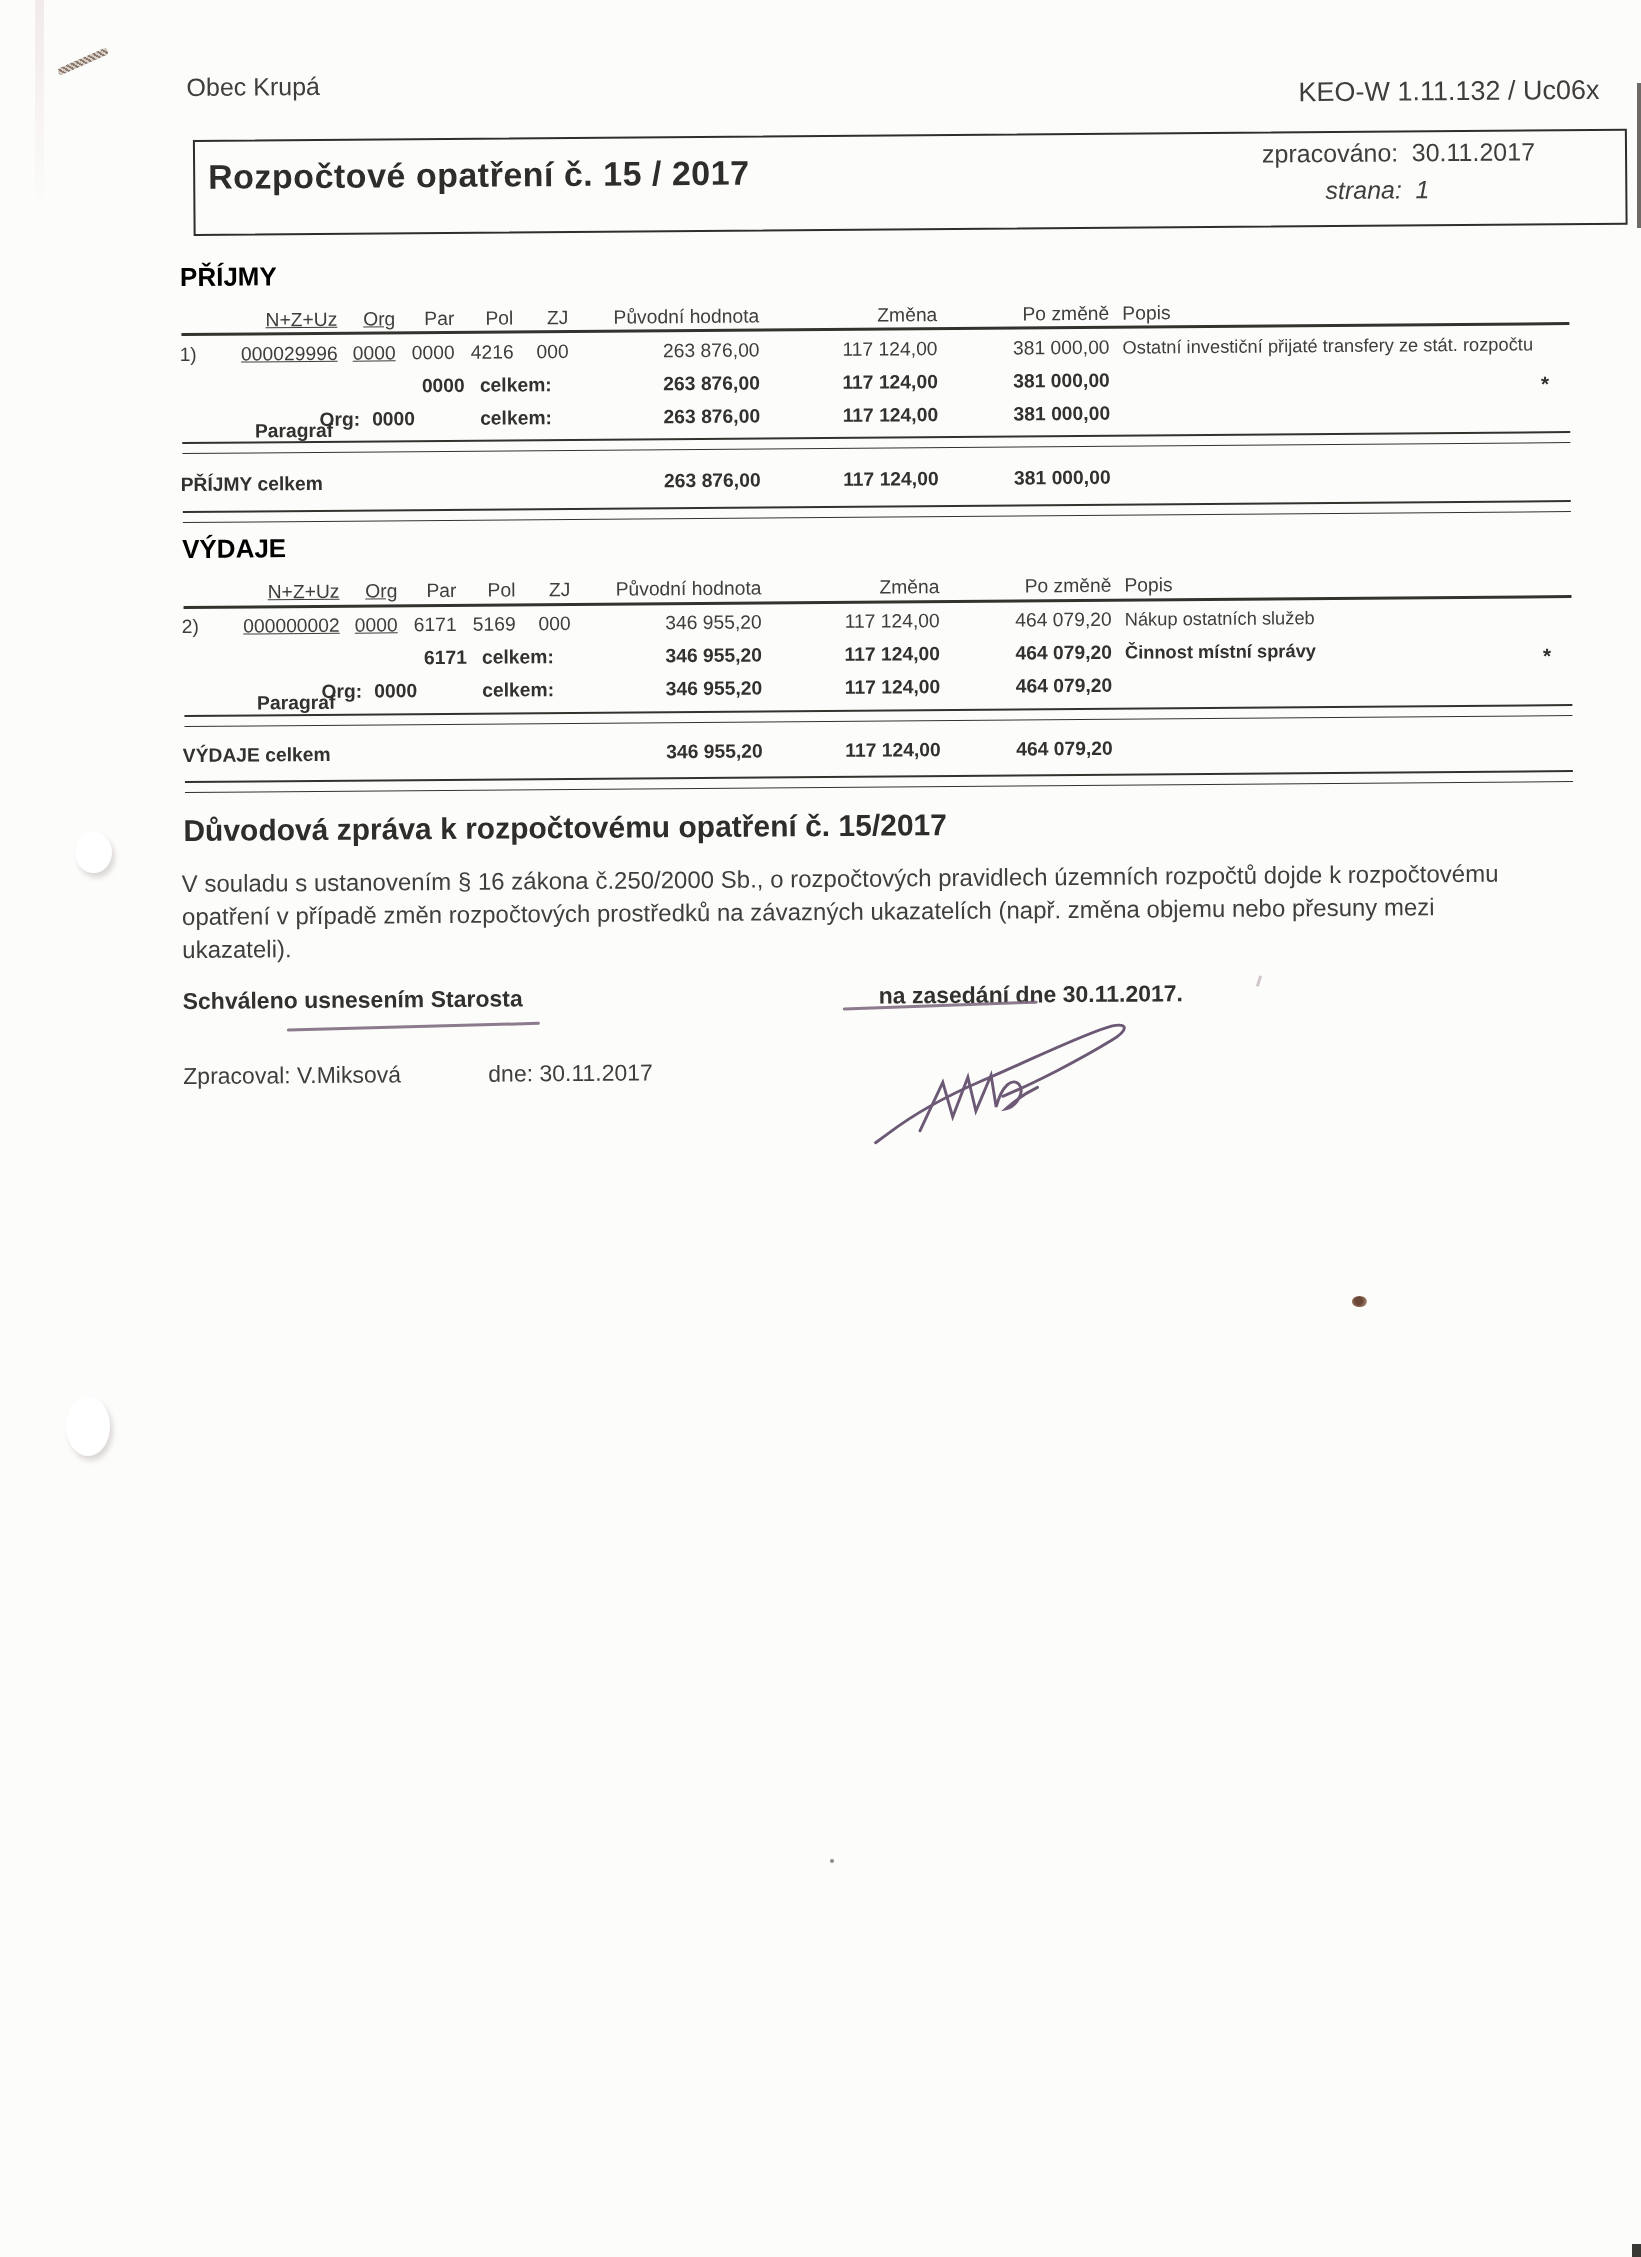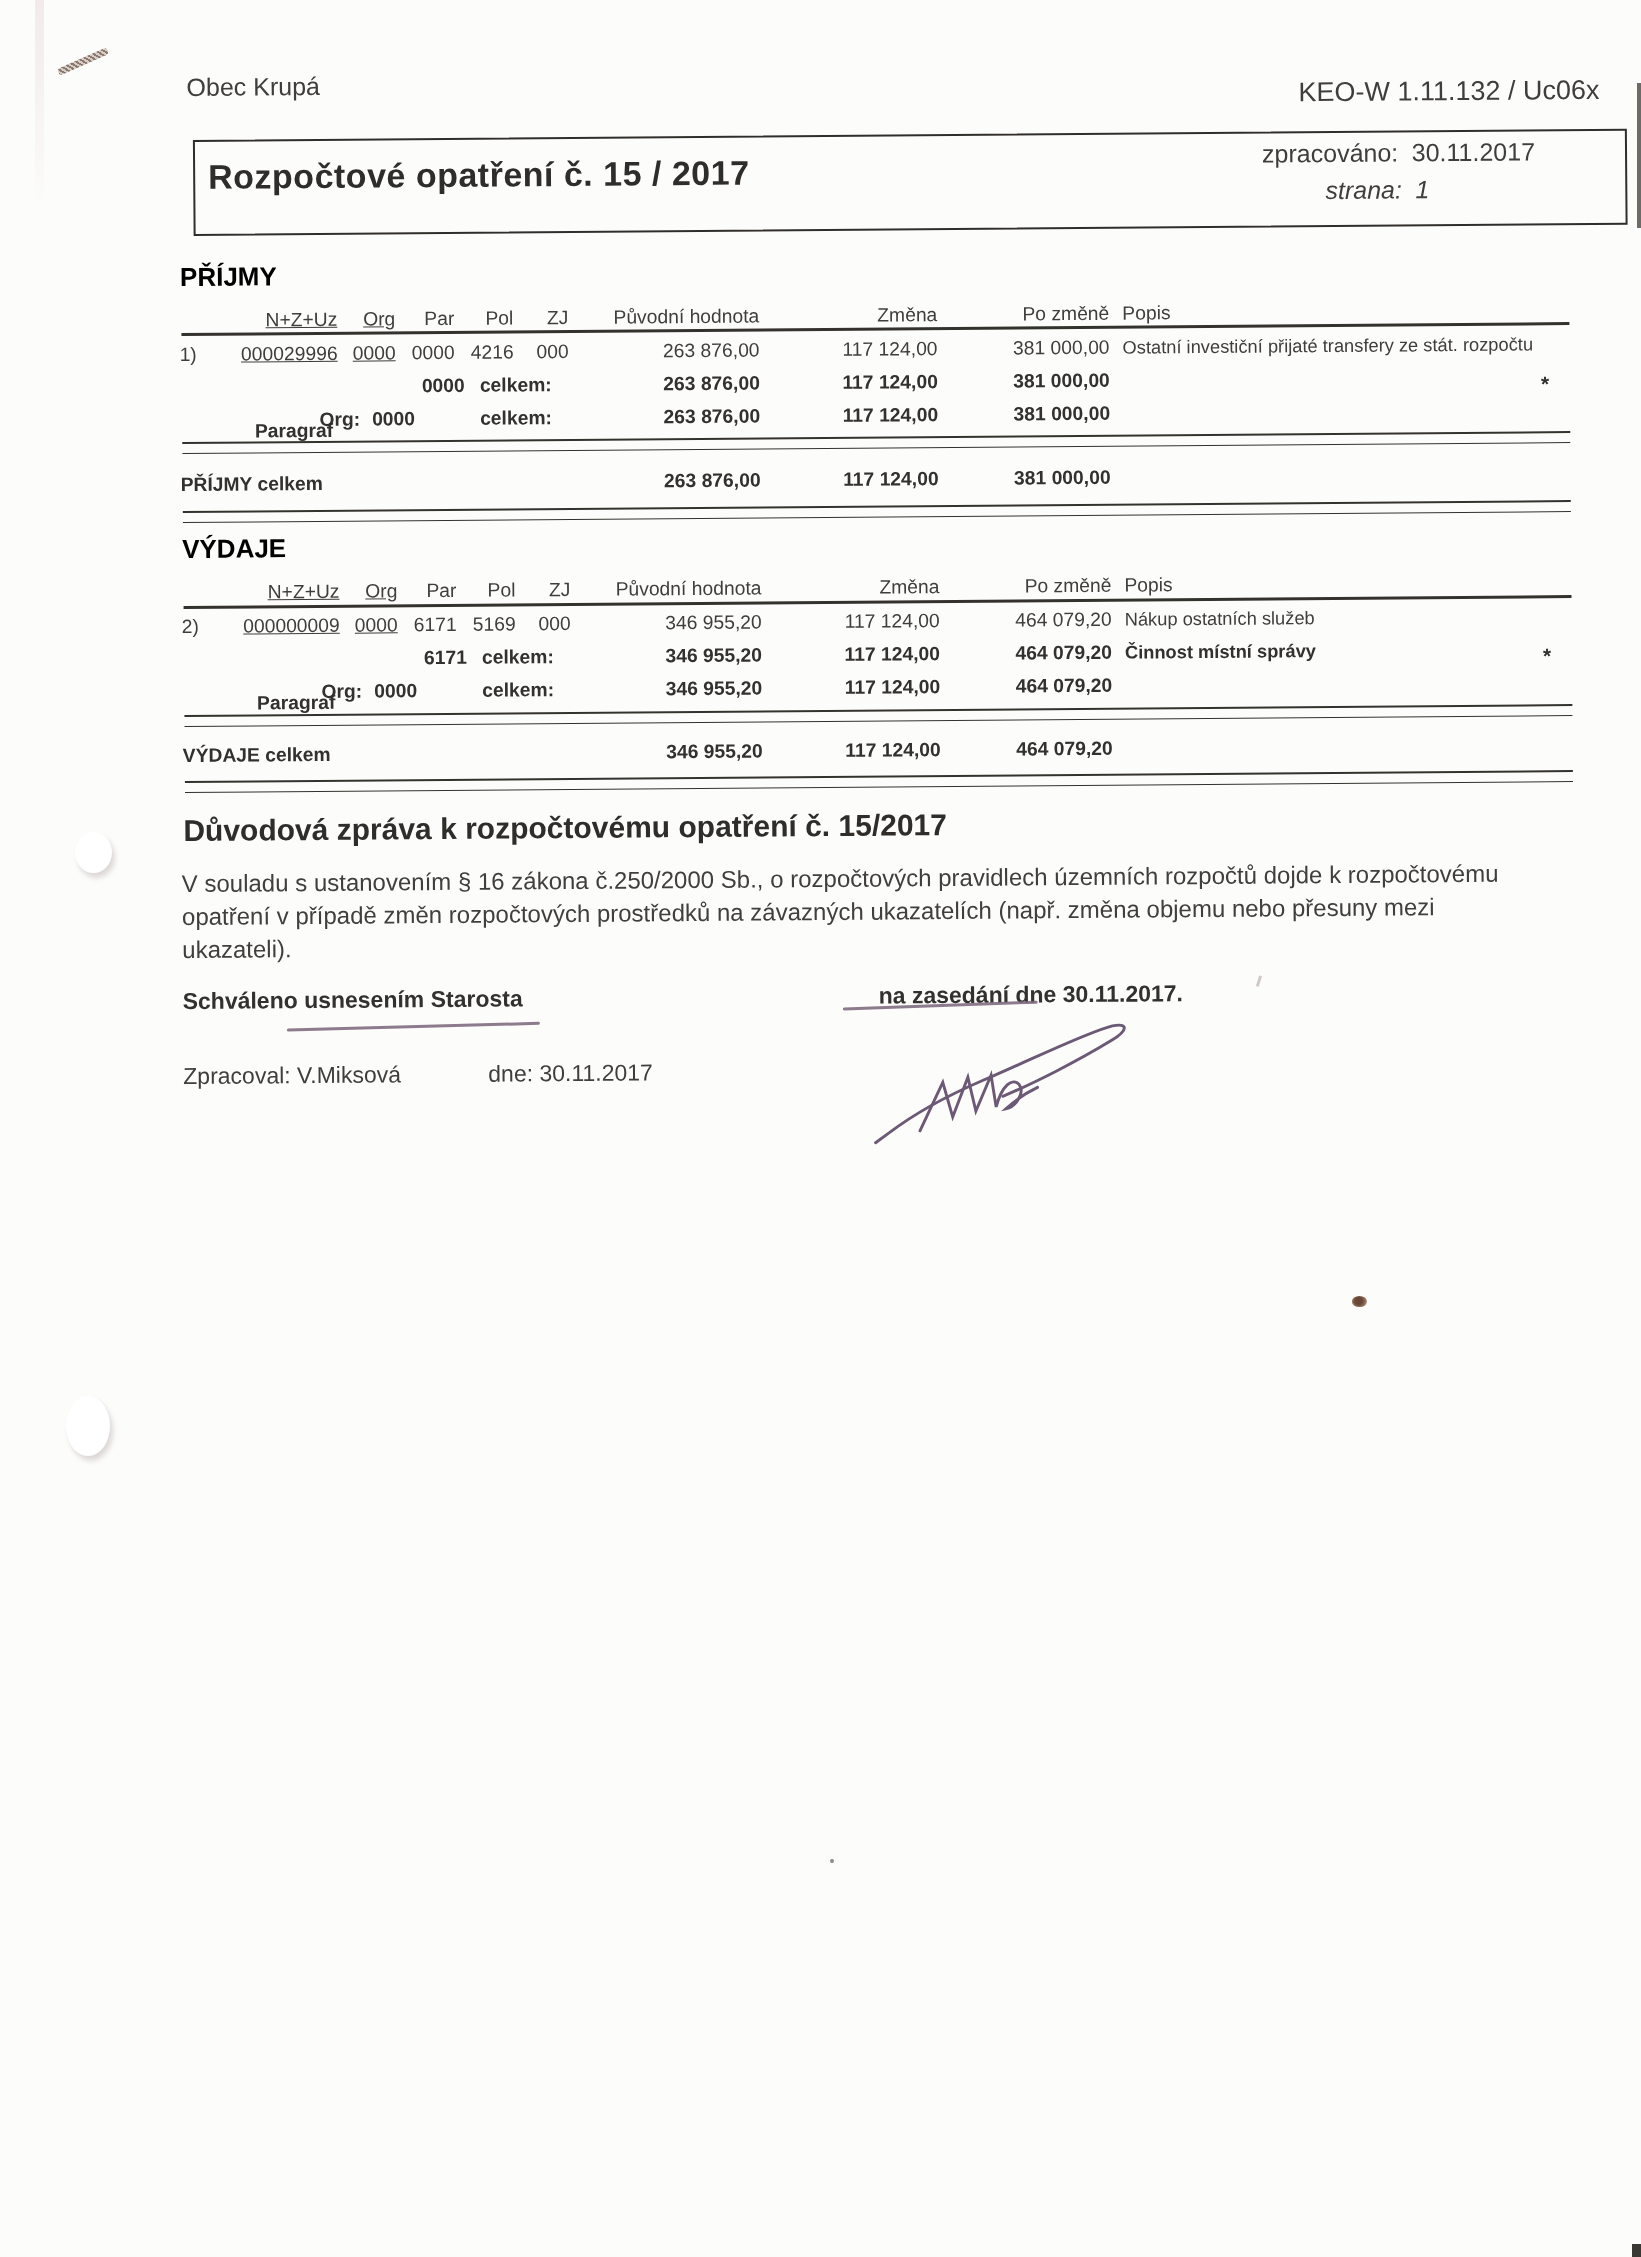--- a/index.html
+++ b/index.html
@@ -159,21 +159,21 @@
       <span class="cZj">ZJ</span>
       <span class="cPuv">Původní hodnota</span>
       <span class="cZm">Změna</span>
       <span class="cPoz">Po změně</span>
       <span style="left:1123px">Popis</span>
     </div>
     <div class="rule" style="top:601px"></div>
 
     <div class="trow" style="top:611px">
       <span class="cNum">2)</span>
-      <span class="cNzuz">000000009</span>
+      <span class="cNzuz">000000002</span>
       <span class="cOrg">0000</span>
       <span class="cPar">6171</span>
       <span class="cPol">5169</span>
       <span class="cZj">000</span>
       <span class="cPuv">346 955,20</span>
       <span class="cZm">117 124,00</span>
       <span class="cPoz">464 079,20</span>
       <span class="cPop">Nákup ostatních služeb</span>
     </div>
 

